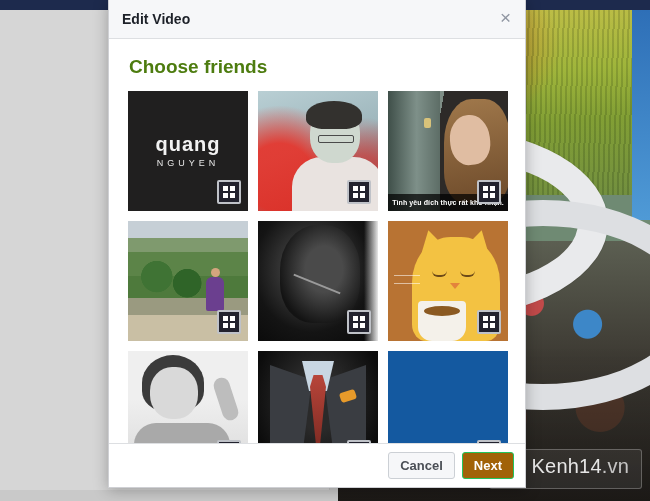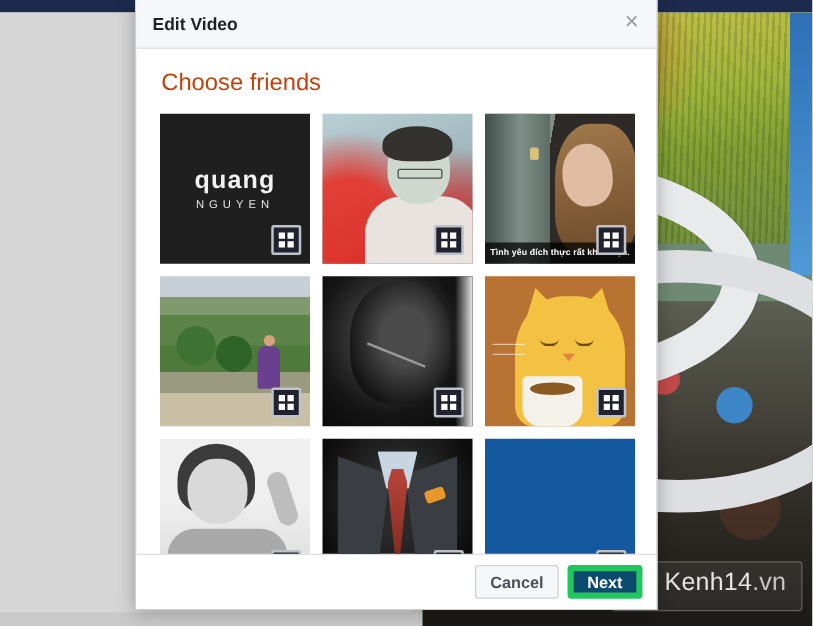--- a/index.html
+++ b/index.html
@@ -137,21 +137,21 @@
     padding: 0 12px 0 13px;
   }
   .modal-title { font-size: 14px; font-weight: bold; color: #1d2129; flex: 1; }
   .modal-close {
     font-size: 19px; color: #9197a3; line-height: 1; cursor: pointer;
     padding: 0 2px 3px 2px; background: none; border: none;
     font-family: "Liberation Sans", sans-serif;
   }
   .modal-body { flex: 1; padding: 14px 12px 0 11px; overflow: hidden; }
   .section-title {
-    font-size: 19px; font-weight: normal; color: #c2410c;
+    font-size: 19px; font-weight: bold; color: #4d7c0f;
     margin: 3px 0 13px 9px;
   }
 
   .thumb-grid {
     display: grid;
     grid-template-columns: repeat(3, 120px);
     grid-auto-rows: 120px;
     gap: 10px 10px;
     margin-left: 8px;
   }
@@ -353,21 +353,21 @@
     display: flex; align-items: center; justify-content: flex-end;
     gap: 7px; padding: 0 11px;
   }
   .btn {
     font-family: "Liberation Sans", sans-serif;
     font-size: 13px; font-weight: bold;
     border-radius: 3px; cursor: pointer;
     padding: 0 11px; height: 27px; line-height: 1;
   }
   .btn-cancel { background: #f6f7f9; border: 1px solid #ccd0d5; color: #4b4f56; }
-  .btn-next { background: #0c4a6e; border: 5px solid #22c55e; color: #fff; }
+  .btn-next { background: #a16207; border: 1px solid #22c55e; color: #fff; }
 </style>
 </head>
 <body>
 
 <div id="stage">
 
   <div class="bg-root">
 
     <div class="fb-topbar"></div>
 

